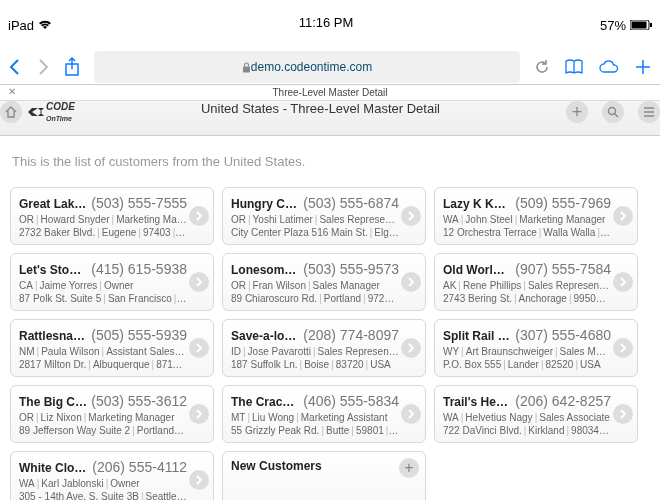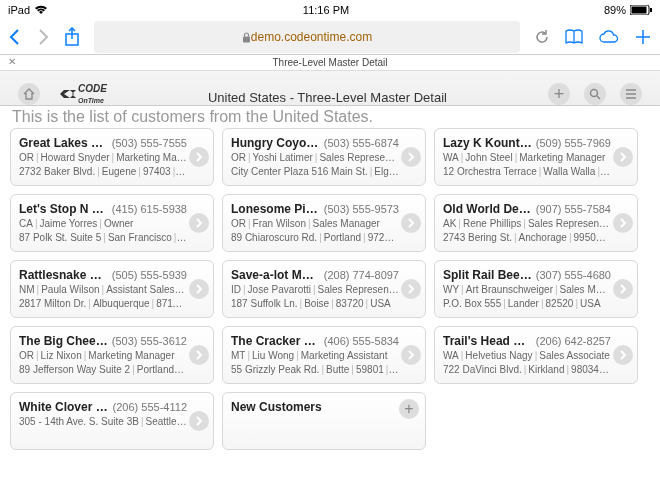--- a/index.html
+++ b/index.html
@@ -1,35 +1,35 @@
 <!DOCTYPE html>
 <html><head>
 <meta charset="utf-8">
 <style>
   html,body{margin:0;padding:0;font-family:-apple-system,Helvetica,Arial,sans-serif;background:#fff;color:#333;font-size:12px}
   .device{width:660px;height:500px;background:#fff;overflow:hidden;box-sizing:border-box}
-  .status-bar{height:20px;display:flex;align-items:center;justify-content:space-between;padding:0 8px;font-size:11px;color:#000}
+  .status-bar{height:20px;display:flex;justify-content:space-between;padding:15px 8px;font-size:13px;color:#000}
   .status-left,.status-right{display:flex;align-items:center;gap:4px}
   .browser-bar{height:34px;display:flex;align-items:center;padding:0 8px;gap:14px;border-bottom:1px solid #ccc}
   .ios-blue{color:#0a7cff}
   .ios-grey{color:#bbb}
-  .addr{flex:1;display:flex;align-items:center;justify-content:center;background:#f0f0f0;border-radius:4px;height:32px;color:#a16207;font-size:12px;gap:0}
+  .addr{flex:1;display:flex;align-items:center;justify-content:center;background:#f0f0f0;border-radius:4px;height:32px;color:#0c4a6e;font-size:12px;gap:0}
   .tab-title{text-align:center;font-size:10px;color:#444;padding:2px 0;position:relative}
   .close-x{position:absolute;left:8px;top:1px;color:#888;font-size:10px}
-  .header-bar{height:34px;background:linear-gradient(#f5f5f5,#eee);border-top:1px solid #ddd;border-bottom:1px solid #ccc;display:flex;align-items:flex-end;padding:0 18px;gap:20px}
+  .header-bar{height:34px;background:linear-gradient(#f5f5f5,#eee);border-top:1px solid #ddd;border-bottom:1px solid #ccc;display:flex;align-items:flex-start;padding:0 0;gap:6px}
   .header-title{flex:1;text-align:center;font-weight:normal;color:#333;font-size:13px}
   .logo{font-size:10px;font-style:italic;font-weight:bold;color:#333;display:flex;align-items:center;gap:2px}
   .hdr-icons{display:flex;gap:14px;color:#999}
   .circ{width:22px;height:22px;border-radius:50%;background:#ddd;display:flex;align-items:center;justify-content:center;color:#888;font-size:14px}
-  .hint{color:#999;font-size:16px;padding:2px 12px}
+  .hint{color:#999;font-size:13px;padding:18px 12px}
   .grid{display:flex;flex-wrap:wrap;gap:8px;padding:0 10px 10px 10px}
   .card{width:204px;height:58px;border:1px solid #d8d8d8;border-radius:6px;background:linear-gradient(#fff,#f6f6f6);padding:6px 26px 6px 8px;box-sizing:border-box;position:relative;line-height:1.35;overflow:hidden}
   .card-title-row{display:flex;align-items:baseline;gap:4px;white-space:nowrap;overflow:hidden}
   .card-name{font-weight:bold;color:#222;font-size:12px;white-space:nowrap;overflow:hidden;text-overflow:ellipsis;max-width:110px}
-  .card-phone{color:#777;font-size:11px;white-space:nowrap}
+  .card-phone{color:#777;font-size:14px;white-space:nowrap}
   .card-line{color:#666;font-size:10px;white-space:nowrap;overflow:hidden;text-overflow:ellipsis}
   .sep{color:#bbb;padding:0 2px}
   .chev{position:absolute;right:4px;top:50%;transform:translateY(-50%);width:20px;height:20px;border-radius:50%;background:#ddd;display:flex;align-items:center;justify-content:center;color:#fff;font-size:12px}
   .add-card .card-name{color:#222}
   .plus{position:absolute;right:6px;top:6px;width:20px;height:20px;border-radius:50%;background:#ddd;display:flex;align-items:center;justify-content:center;color:#888;font-size:16px;line-height:1}
   svg{display:block}
 </style>
 </head>
 <body>
 
@@ -39,21 +39,21 @@
     <div class="status-left">
       <span>iPad</span>
       <span>
         <svg width="14" height="10" viewBox="0 0 14 10">
             <path d="M7 9 L5 7 A3 3 0 0 1 9 7 Z M3 5 A6 6 0 0 1 11 5 L9.6 6.4 A4 4 0 0 0 4.4 6.4 Z M1 3 A9 9 0 0 1 13 3 L11.5 4.5 A7 7 0 0 0 2.5 4.5 Z" fill="#000"></path>
           </svg>
       </span>
     </div>
     <div style="font-weight:400">11:16 PM</div>
     <div class="status-right">
-      <span>89%</span>
+      <span>57%</span>
       <span>
         <svg width="22" height="10" viewBox="0 0 22 10">
             <rect x="0" y="0" width="19" height="10" rx="2" fill="none" stroke="#000"></rect>
             <rect x="1.5" y="1.5" width="15" height="7" fill="#000"></rect>
             <rect x="20" y="3" width="2" height="4" fill="#000"></rect>
           </svg>
       </span>
     </div>
   </div>
 
@@ -304,20 +304,21 @@
           <svg width="8" height="10" viewBox="0 0 8 10">
             <polyline points="2,1 6,5 2,9" fill="none" stroke="#fff" stroke-width="2"></polyline>
           </svg>
         </span>
       </div>
       <div class="card">
         <div class="card-title-row">
           <span class="card-name">White Clover Markets</span>
           <span class="card-phone">(206) 555-4112</span>
         </div>
+        <div class="card-line">WA<span class="sep">|</span>Karl Jablonski<span class="sep">|</span>Owner</div>
         <div class="card-line">305 - 14th Ave. S. Suite 3B<span class="sep">|</span>Seattle<span class="sep">|</span>9…</div>
         <span class="chev">
           <svg width="8" height="10" viewBox="0 0 8 10">
             <polyline points="2,1 6,5 2,9" fill="none" stroke="#fff" stroke-width="2"></polyline>
           </svg>
         </span>
       </div>
       <div class="card add-card">
         <div class="card-title-row">
           <span class="card-name">New Customers</span>

